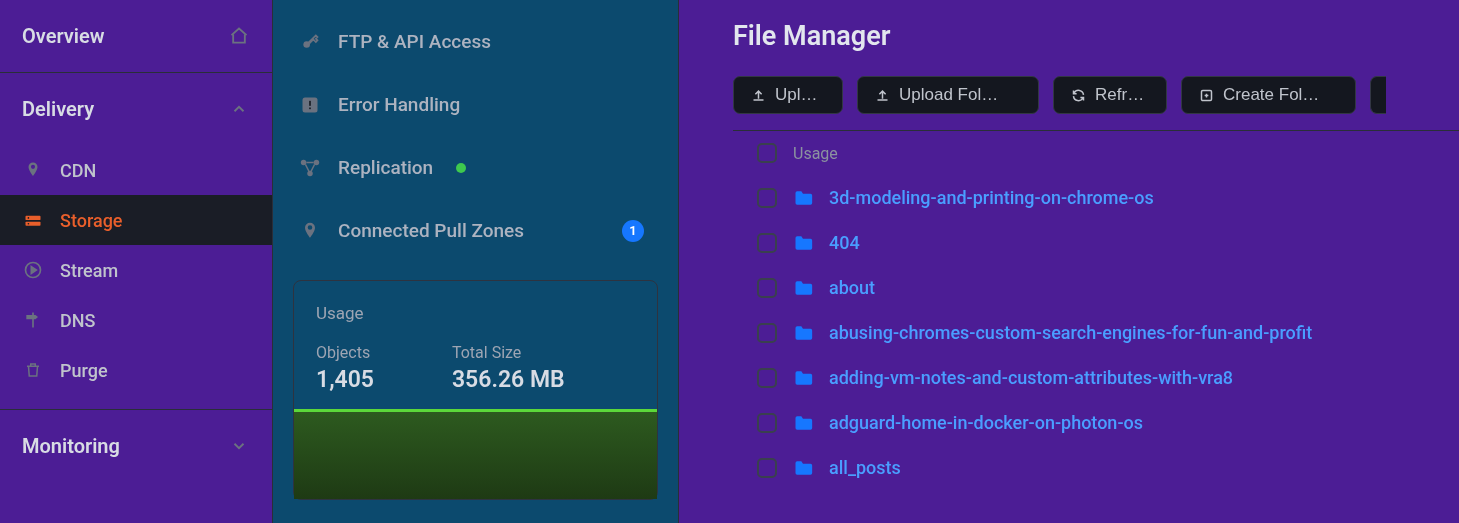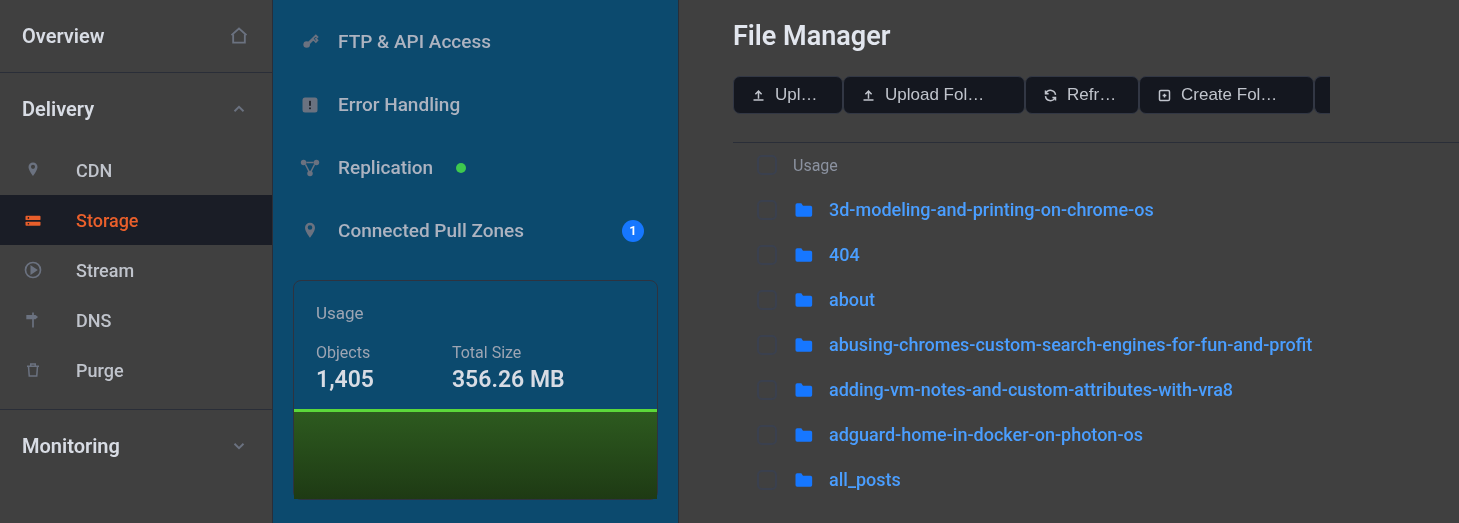--- a/index.html
+++ b/index.html
@@ -9,21 +9,21 @@
     color: #c0c4cc;
     width: 1459px;
     height: 523px;
     overflow: hidden;
     display: flex;
   }
   
   
   .nav-sidebar {
     width: 273px;
-    background: #404040;
+    background: #4c1d95;
     border-right: 1px solid #2a2e38;
     display: flex;
     flex-direction: column;
     flex-shrink: 0;
   }
   .nav-section-header {
     display: flex;
     align-items: center;
     justify-content: space-between;
     padding: 24px 22px;
@@ -34,21 +34,21 @@
   }
   .nav-section-header.delivery {
     border-top: 1px solid #2a2e38;
   }
   .nav-section-header.monitoring {
     border-top: 1px solid #2a2e38;
   }
   .nav-item {
     display: flex;
     align-items: center;
-    gap: 32px;
+    gap: 16px;
     padding: 14px 22px;
     font-size: 18px;
     font-weight: 500;
     color: #c0c4cc;
     cursor: pointer;
   }
   .nav-item.active {
     color: #e95f2b;
     background: #1a1d26;
   }
@@ -140,33 +140,34 @@
   .usage-bar {
     height: 90px;
     background: linear-gradient(to bottom, #2d5a1f, #1e3a14);
     border-top: 3px solid #5cd83a;
     margin: 0 -22px;
   }
   
   
   .main {
     flex: 1;
-    background: #404040;
+    background: #4c1d95;
     padding: 20px 0 0 54px;
     overflow: hidden;
   }
   .main-title {
     font-size: 27px;
     font-weight: 600;
     color: #e2e6ee;
     margin-bottom: 24px;
   }
   .toolbar {
     display: flex;
-    margin-bottom: 28px;
+    gap: 14px;
+    margin-bottom: 16px;
   }
   .toolbar-btn {
     display: flex;
     align-items: center;
     gap: 9px;
     background: #14171f;
     border: 1px solid #323744;
     border-radius: 7px;
     padding: 8px 16px;
     font-size: 17px;

